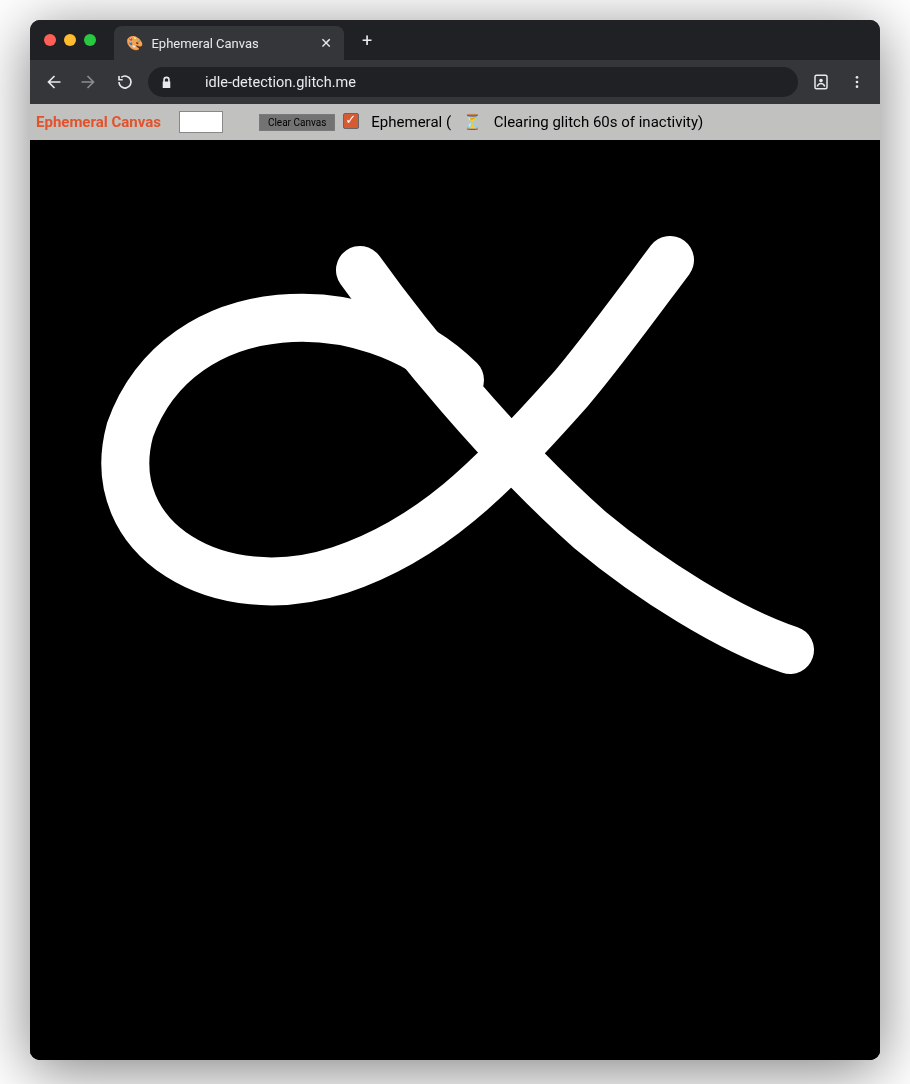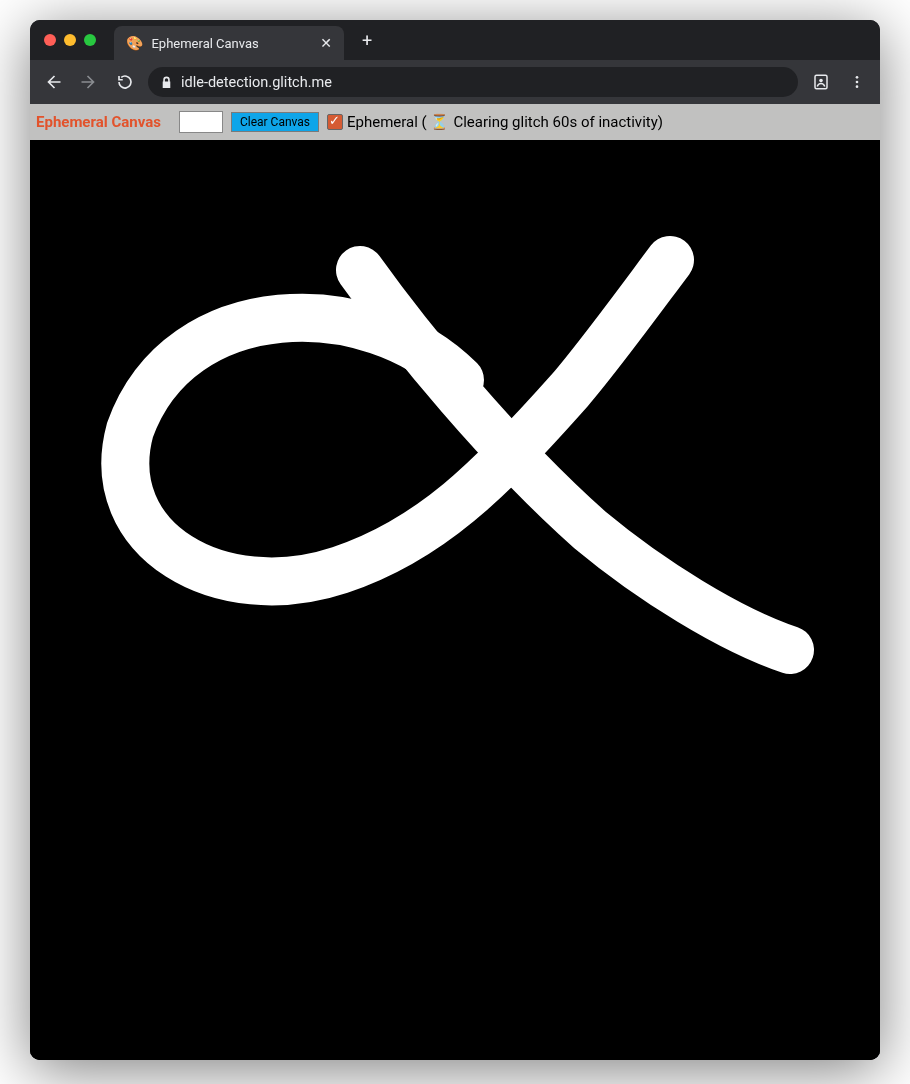--- a/index.html
+++ b/index.html
@@ -93,21 +93,21 @@
     background: #202124;
     border-radius: 15px;
     display: flex;
     align-items: center;
     padding: 0 12px;
     gap: 8px;
     color: #e8eaed;
     font-size: 14.5px;
   }
   .lock-icon svg { display:block; }
-  .addr-text { flex: 1; }
+  .addr-text { flex: 1; margin-left: 24px; }
   .ext-icon, .menu-icon {
     color: #e8eaed;
     width: 26px; height:26px;
     display:flex; align-items:center; justify-content:center;
     cursor: pointer;
   }
   
   .page {
     flex: 1;
     background: #000;
@@ -129,44 +129,45 @@
     font-weight: 700;
     margin-right: 10px;
   }
   .color-box {
     width: 44px; height: 22px;
     background: #fff;
     border: 1px solid #888;
     cursor: pointer;
   }
   .clear-btn {
-    background: #0ea5e9;
+    background: #737373;
     border: 1px solid #7a7a7a;
     padding: 2px 8px;
-    font-size: 12px;
+    font-size: 10px;
     cursor: pointer;
     font-family: inherit;
+    margin-left: 28px;
   }
   .eph-check {
     appearance: none;
     width: 16px; height: 16px;
     border: 1px solid #666;
     background: #d55b33;
     position: relative;
     cursor: pointer;
     border-radius: 2px;
   }
   .eph-check::after {
     content: "✓";
     color: #fff;
     font-size: 13px;
     position: absolute;
     top: -2px; left: 1px;
   }
-  .eph-label { display:flex; align-items:center; gap:4px; }
+  .eph-label { display:flex; align-items:flex-start; gap:12px; }
   .hourglass { font-size: 15px; }
   .canvas-area {
     flex: 1;
     position: relative;
     background: #000;
   }
   .canvas-area svg {
     position: absolute; top:0; left:0; width:100%; height:100%;
   }
   .stroke {

